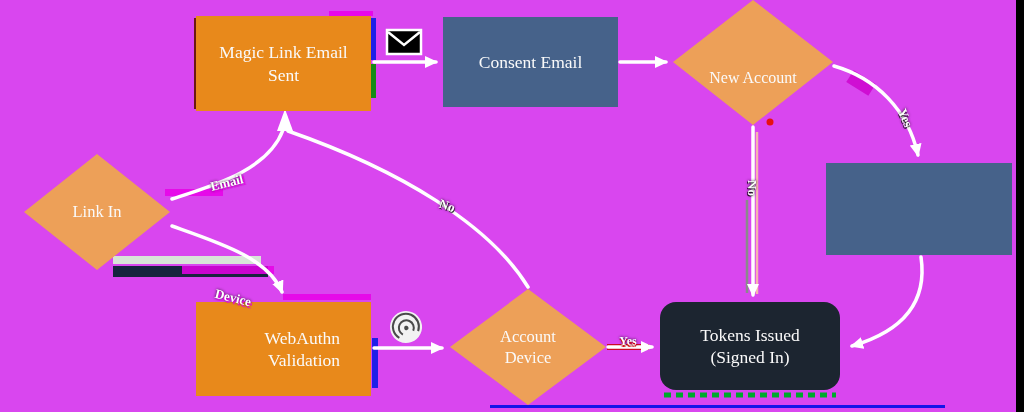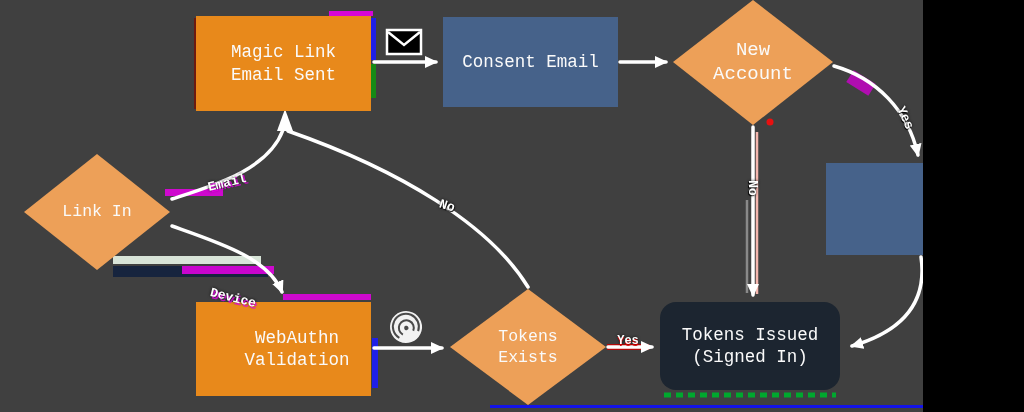--- a/index.html
+++ b/index.html
@@ -1,18 +1,18 @@
 <!DOCTYPE html>
 <html><head>
 <meta charset="utf-8">
 <style>
   html,body{margin:0;padding:0;background:#000;}
   #stage{
-    position:relative;width:923px;height:412px;background:#404040;overflow:hidden;
-    font-family:Liberation Mono, monospace;
+    position:relative;width:1016px;height:412px;background:#d946ef;overflow:hidden;
+    font-family:Liberation Serif, serif;
   }
   #stage svg{position:absolute;left:0;top:0;}
   .node-label{
     position:absolute;display:flex;align-items:center;justify-content:center;
     text-align:center;color:#FAFAFA;font-size:17.5px;line-height:1.28;
     pointer-events:none;
   }
   .edge-label{
     position:absolute;transform-origin:center;color:#FFFFFF;font-weight:bold;
     font-size:13px;white-space:nowrap;
@@ -99,28 +99,28 @@
       <path d="M -10 8 A 13 13 0 1 1 10 8" fill="none" stroke="#4A4A4A" stroke-width="2"></path>
       <path d="M -5.5 6 A 7.5 7.5 0 1 1 5.5 6" fill="none" stroke="#4A4A4A" stroke-width="2"></path>
       <circle cx="0" cy="1" r="2.2" fill="#4A4A4A"></circle>
     </g>
   </svg>
 
   <div class="node-label" style="left:203px;top:16px;width:161px;height:95px;">Magic Link Email Sent</div>
 
   <div class="node-label" style="left:443px;top:17px;width:175px;height:90px;">Consent Email</div>
 
-  <div class="node-label" style="left:703px;top:28px;width:100px;height:68px;font-size:19px;">New Account</div>
+  <div class="node-label" style="left:703px;top:44px;width:100px;height:68px;font-size:16px;">New Account</div>
 
 
   <div class="node-label" style="left:47px;top:182px;width:100px;height:60px;font-size:16.5px;">Link In</div>
 
-  <div class="node-label" style="left:241px;top:302px;width:112px;height:94px;">WebAuthn Validation</div>
+  <div class="node-label" style="left:228px;top:302px;width:112px;height:94px;text-align:right;">WebAuthn Validation</div>
 
-  <div class="node-label" style="left:478px;top:315px;width:100px;height:64px;font-size:16.5px;">Tokens Exists</div>
+  <div class="node-label" style="left:478px;top:315px;width:100px;height:64px;font-size:16.5px;">Account Device</div>
 
   <div class="node-label" style="left:675px;top:302px;width:150px;height:88px;">Tokens Issued (Signed In)</div>
 
   <div class="edge-label glitch-magenta" style="left:227px;top:183px;transform:translate(-50%,-50%) rotate(-14deg);">Email</div>
 
   <div class="edge-label glitch-magenta" style="left:233px;top:298px;transform:translate(-50%,-50%) rotate(14deg);">Device</div>
 
   <div class="edge-label" style="left:447px;top:206px;transform:translate(-50%,-50%) rotate(18deg);">No</div>
 
   <div class="edge-label glitch-red" style="left:628px;top:341px;transform:translate(-50%,-50%);">Yes</div>

